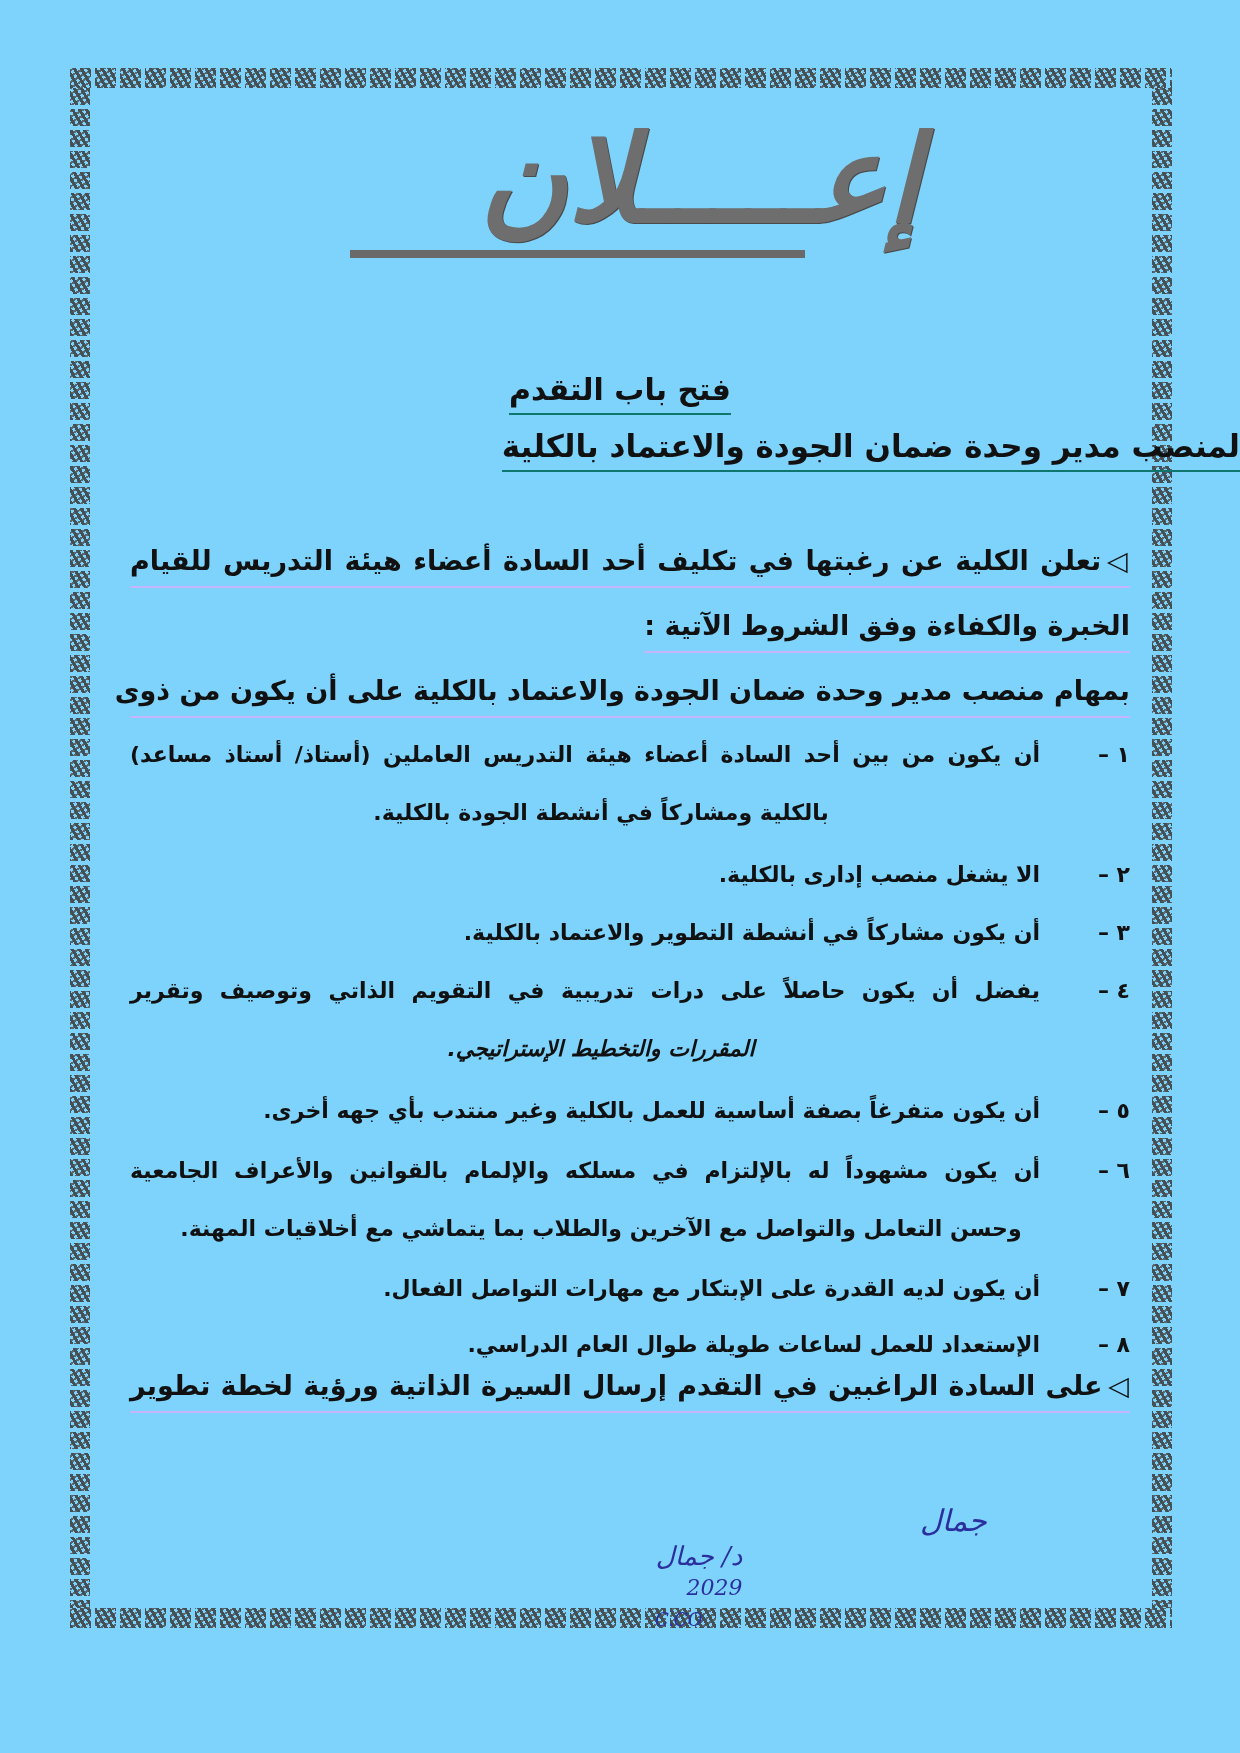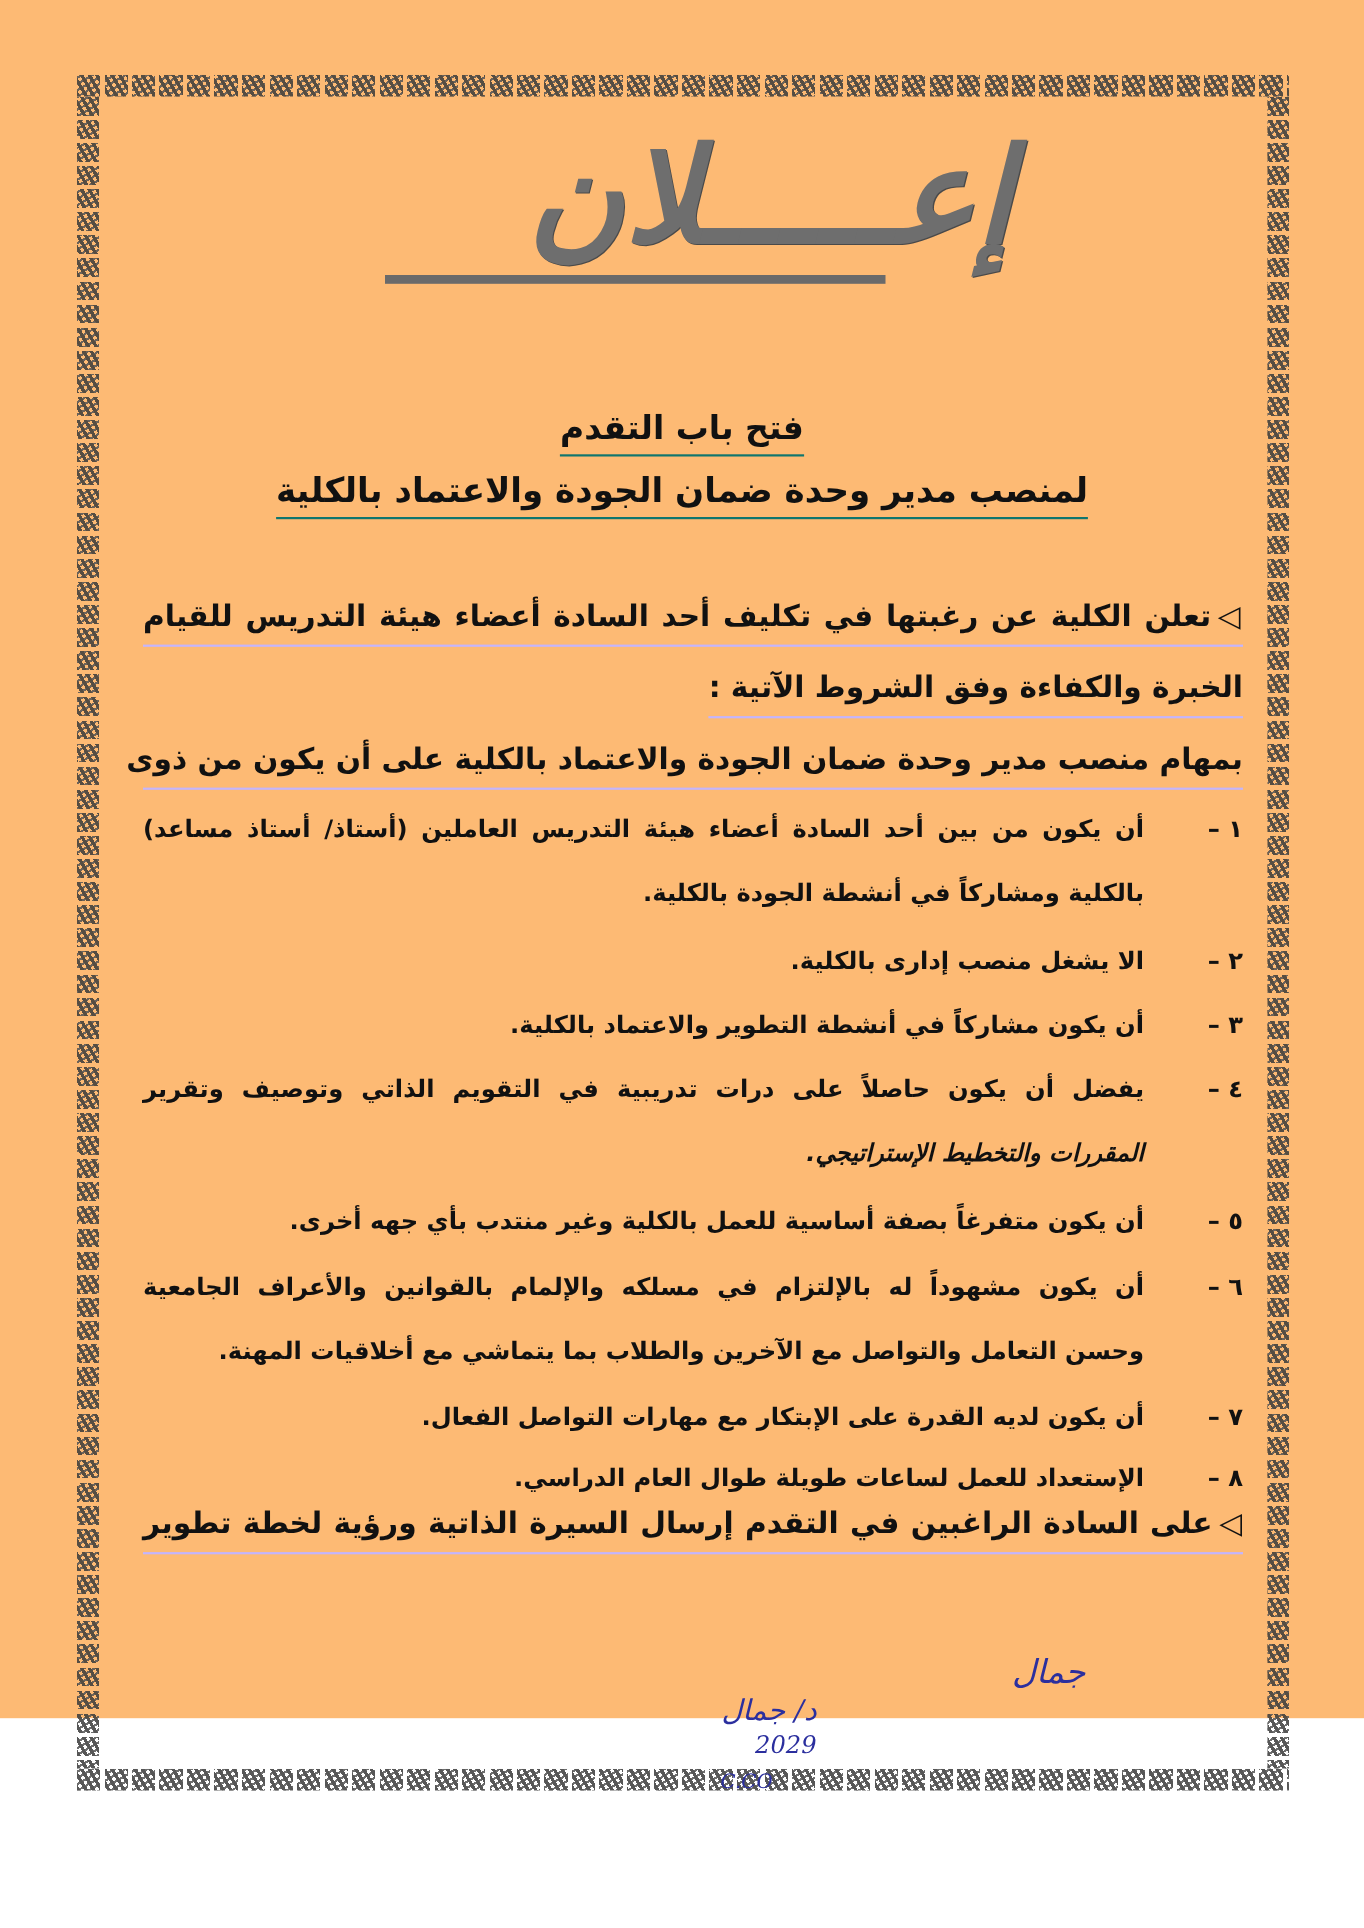--- a/index.html
+++ b/index.html
@@ -11,22 +11,22 @@
       width: 1240px;
       height: 1753px;
       position: relative;
       overflow: hidden;
       font-family: "DejaVu Sans", sans-serif;
       color: #1a1a1a;
     }
     .page {
       position: absolute;
       left: 0; top: 0;
-      width: 1240px; height: 1562px;
-      background: #fdba74;
+      width: 1240px; height: 1753px;
+      background: #7dd3fc;
     }
     
     .border {
       position: absolute;
       left: 70px;
       top: 68px;
       width: 1102px;
       height: 1560px;
       pointer-events: none;
     }
@@ -97,21 +97,21 @@
       text-align: center;
       font-weight: bold;
       color: #111;
     }
     .subtitle span {
       display: inline-block;
       border-bottom: 2px solid #0f766e;
       padding-bottom: 6px;
     }
     .sub1 { top: 372px; font-size: 30px; }
-    .sub2 { top: 428px; font-size: 31px; }
+    .sub2 { top: 428px; font-size: 31px; text-align: right; }
 
     
     .para {
       position: absolute;
       right: 110px;
       width: 1000px;
       font-weight: bold;
       font-size: 27px;
       color: #111;
       text-align: justify;
@@ -156,23 +156,24 @@
       right: 90px;
       width: 910px;
       white-space: nowrap;
     }
     .cond .text.just {
       text-align: justify;
       text-align-last: justify;
     }
     .cond .cont {
       position: absolute;
-      right: 90px;
+      right: 74px;
       width: 910px;
       white-space: nowrap;
+      text-align: center;
     }
 
     
     .sig {
       position: absolute;
       color: #2b2f9e;
       font-family: "DejaVu Serif", serif;
       font-style: italic;
       font-size: 26px;
       line-height: 32px;

